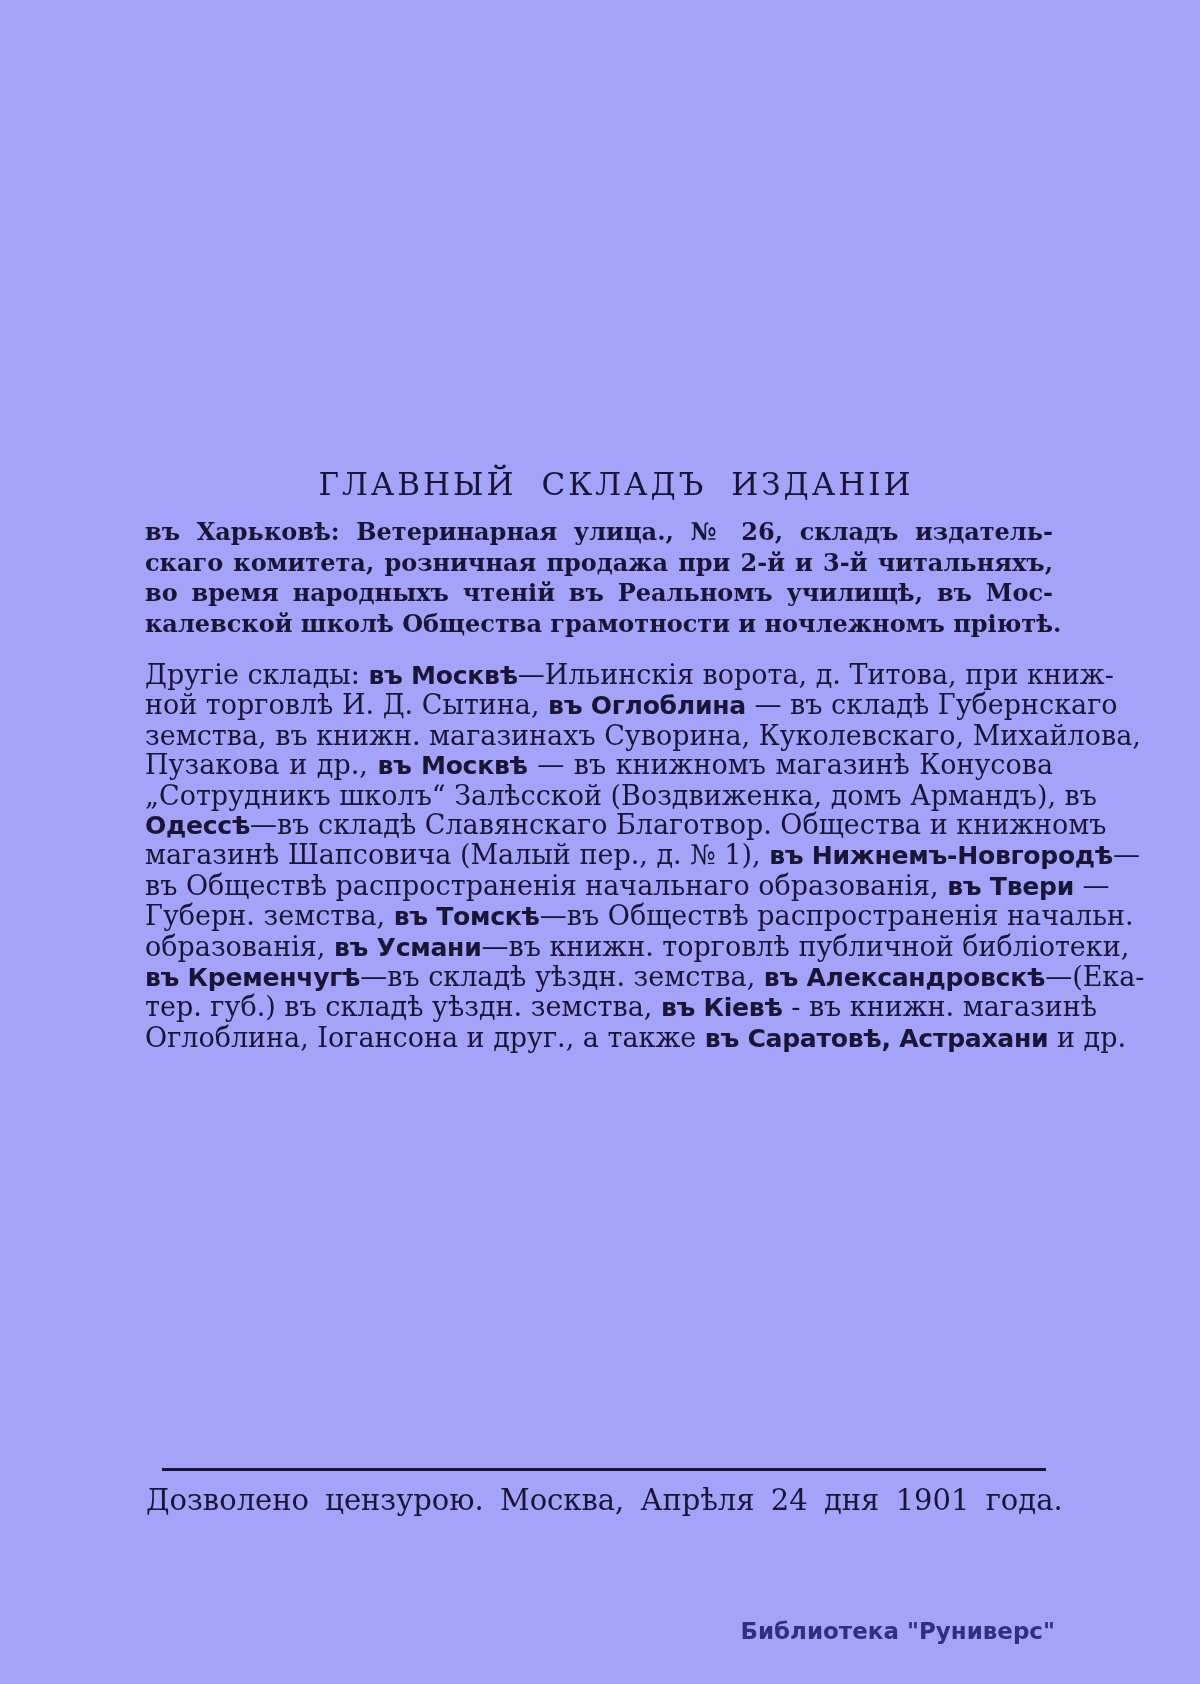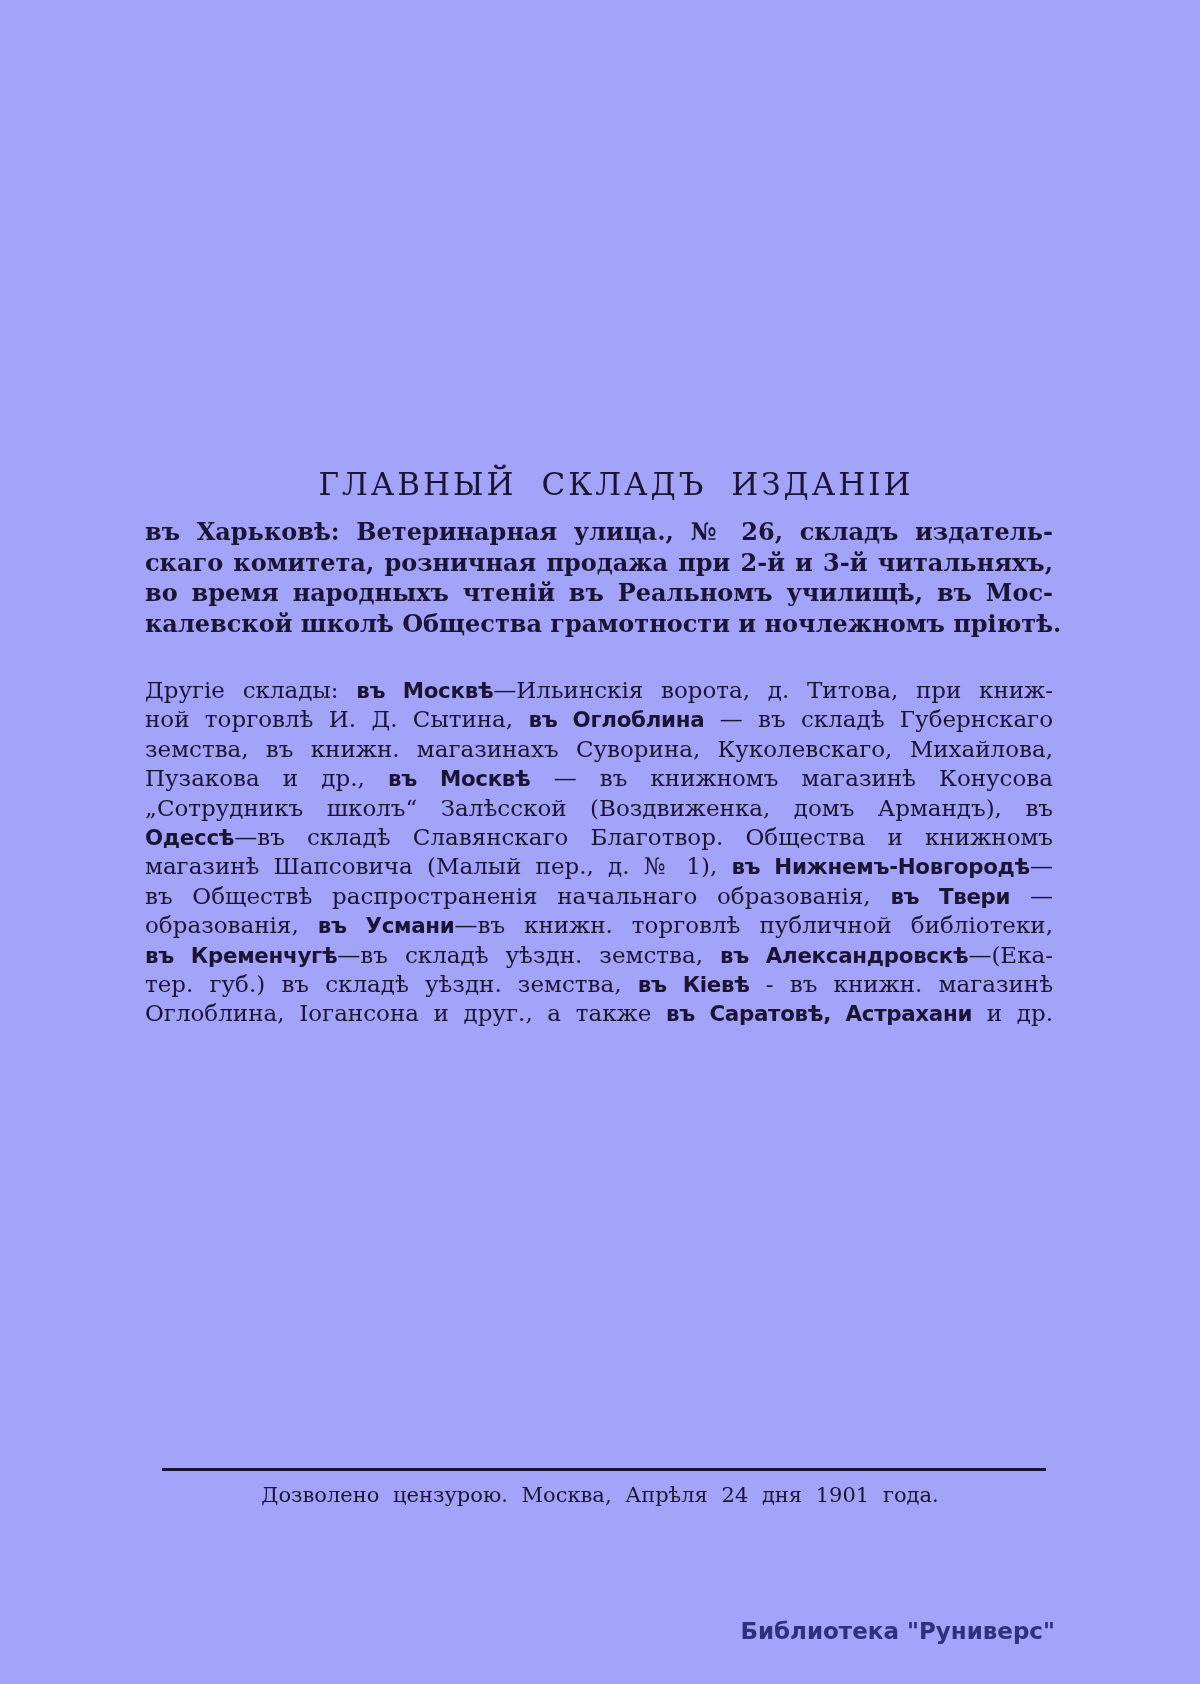--- a/index.html
+++ b/index.html
@@ -34,22 +34,22 @@
     left:145px;
     width:908px;
   }
   .para.p1{
     top:517px;
     font-weight:bold;
     font-size:24px;
     line-height:30.6px;
   }
   .para.p2{
-    top:676px;
-    font-size:23px;
+    top:660px;
+    font-size:27px;
     line-height:29.4px;
   }
   .tline{
     text-align:justify;
     text-align-last:justify;
     white-space:nowrap;
   }
   .emph{
     font-family:"DejaVu Sans", sans-serif;
     font-weight:bold;
@@ -59,21 +59,21 @@
   .rule{
     position:absolute;
     top:1468px; left:162px;
     width:884px; height:3px;
     background:var(--ink);
   }
   .censor-line{
     position:absolute;
     top:1483px; left:146px; width:908px;
     text-align:center;
-    font-size:21px;
+    font-size:29px;
     word-spacing:7px;
     white-space:nowrap;
   }
   .watermark{
     position:absolute;
     top:1618px; right:145px;
     font-family:"DejaVu Sans", sans-serif;
     font-weight:bold;
     font-size:23px;
     color:var(--wm);
@@ -96,20 +96,21 @@
 
   <div class="para p2">
       <div class="tline"><span>Другіе склады: </span><span class="emph">въ Москвѣ</span><span>—Ильинскія ворота, д. Титова, при книж-</span></div>
       <div class="tline"><span>ной торговлѣ И. Д. Сытина, </span><span class="emph">въ Оглоблина</span><span> — въ складѣ Губернскаго</span></div>
       <div class="tline"><span>земства, въ книжн. магазинахъ Суворина, Куколевскаго, Михайлова,</span></div>
       <div class="tline"><span>Пузакова и др., </span><span class="emph">въ Москвѣ</span><span> — въ книжномъ магазинѣ Конусова</span></div>
       <div class="tline"><span>„Сотрудникъ школъ“ Залѣсской (Воздвиженка, домъ Армандъ), въ</span></div>
       <div class="tline"><span class="emph">Одессѣ</span><span>—въ складѣ Славянскаго Благотвор. Общества и книжномъ</span></div>
       <div class="tline"><span>магазинѣ Шапсовича (Малый пер., д. № 1), </span><span class="emph">въ Нижнемъ-Новгородѣ</span><span>—</span></div>
       <div class="tline"><span>въ Обществѣ распространенія начальнаго образованія, </span><span class="emph">въ Твери</span><span> —</span></div>
+      <div class="tline"><span>Губерн. земства, </span><span class="emph">въ Томскѣ</span><span>—въ Обществѣ распространенія начальн.</span></div>
       <div class="tline"><span>образованія, </span><span class="emph">въ Усмани</span><span>—въ книжн. торговлѣ публичной библіотеки,</span></div>
       <div class="tline"><span class="emph">въ Кременчугѣ</span><span>—въ складѣ уѣздн. земства, </span><span class="emph">въ Александровскѣ</span><span>—(Ека-</span></div>
       <div class="tline"><span>тер. губ.) въ складѣ уѣздн. земства, </span><span class="emph">въ Кіевѣ</span><span> - въ книжн. магазинѣ</span></div>
       <div class="tline"><span>Оглоблина, Іогансона и друг., а также </span><span class="emph">въ Саратовѣ, Астрахани</span><span> и др.</span></div>
     </div>
 
   <div class="rule"></div>
 
   <div class="censor-line">Дозволено цензурою. Москва, Апрѣля 24 дня 1901 года.</div>
 

